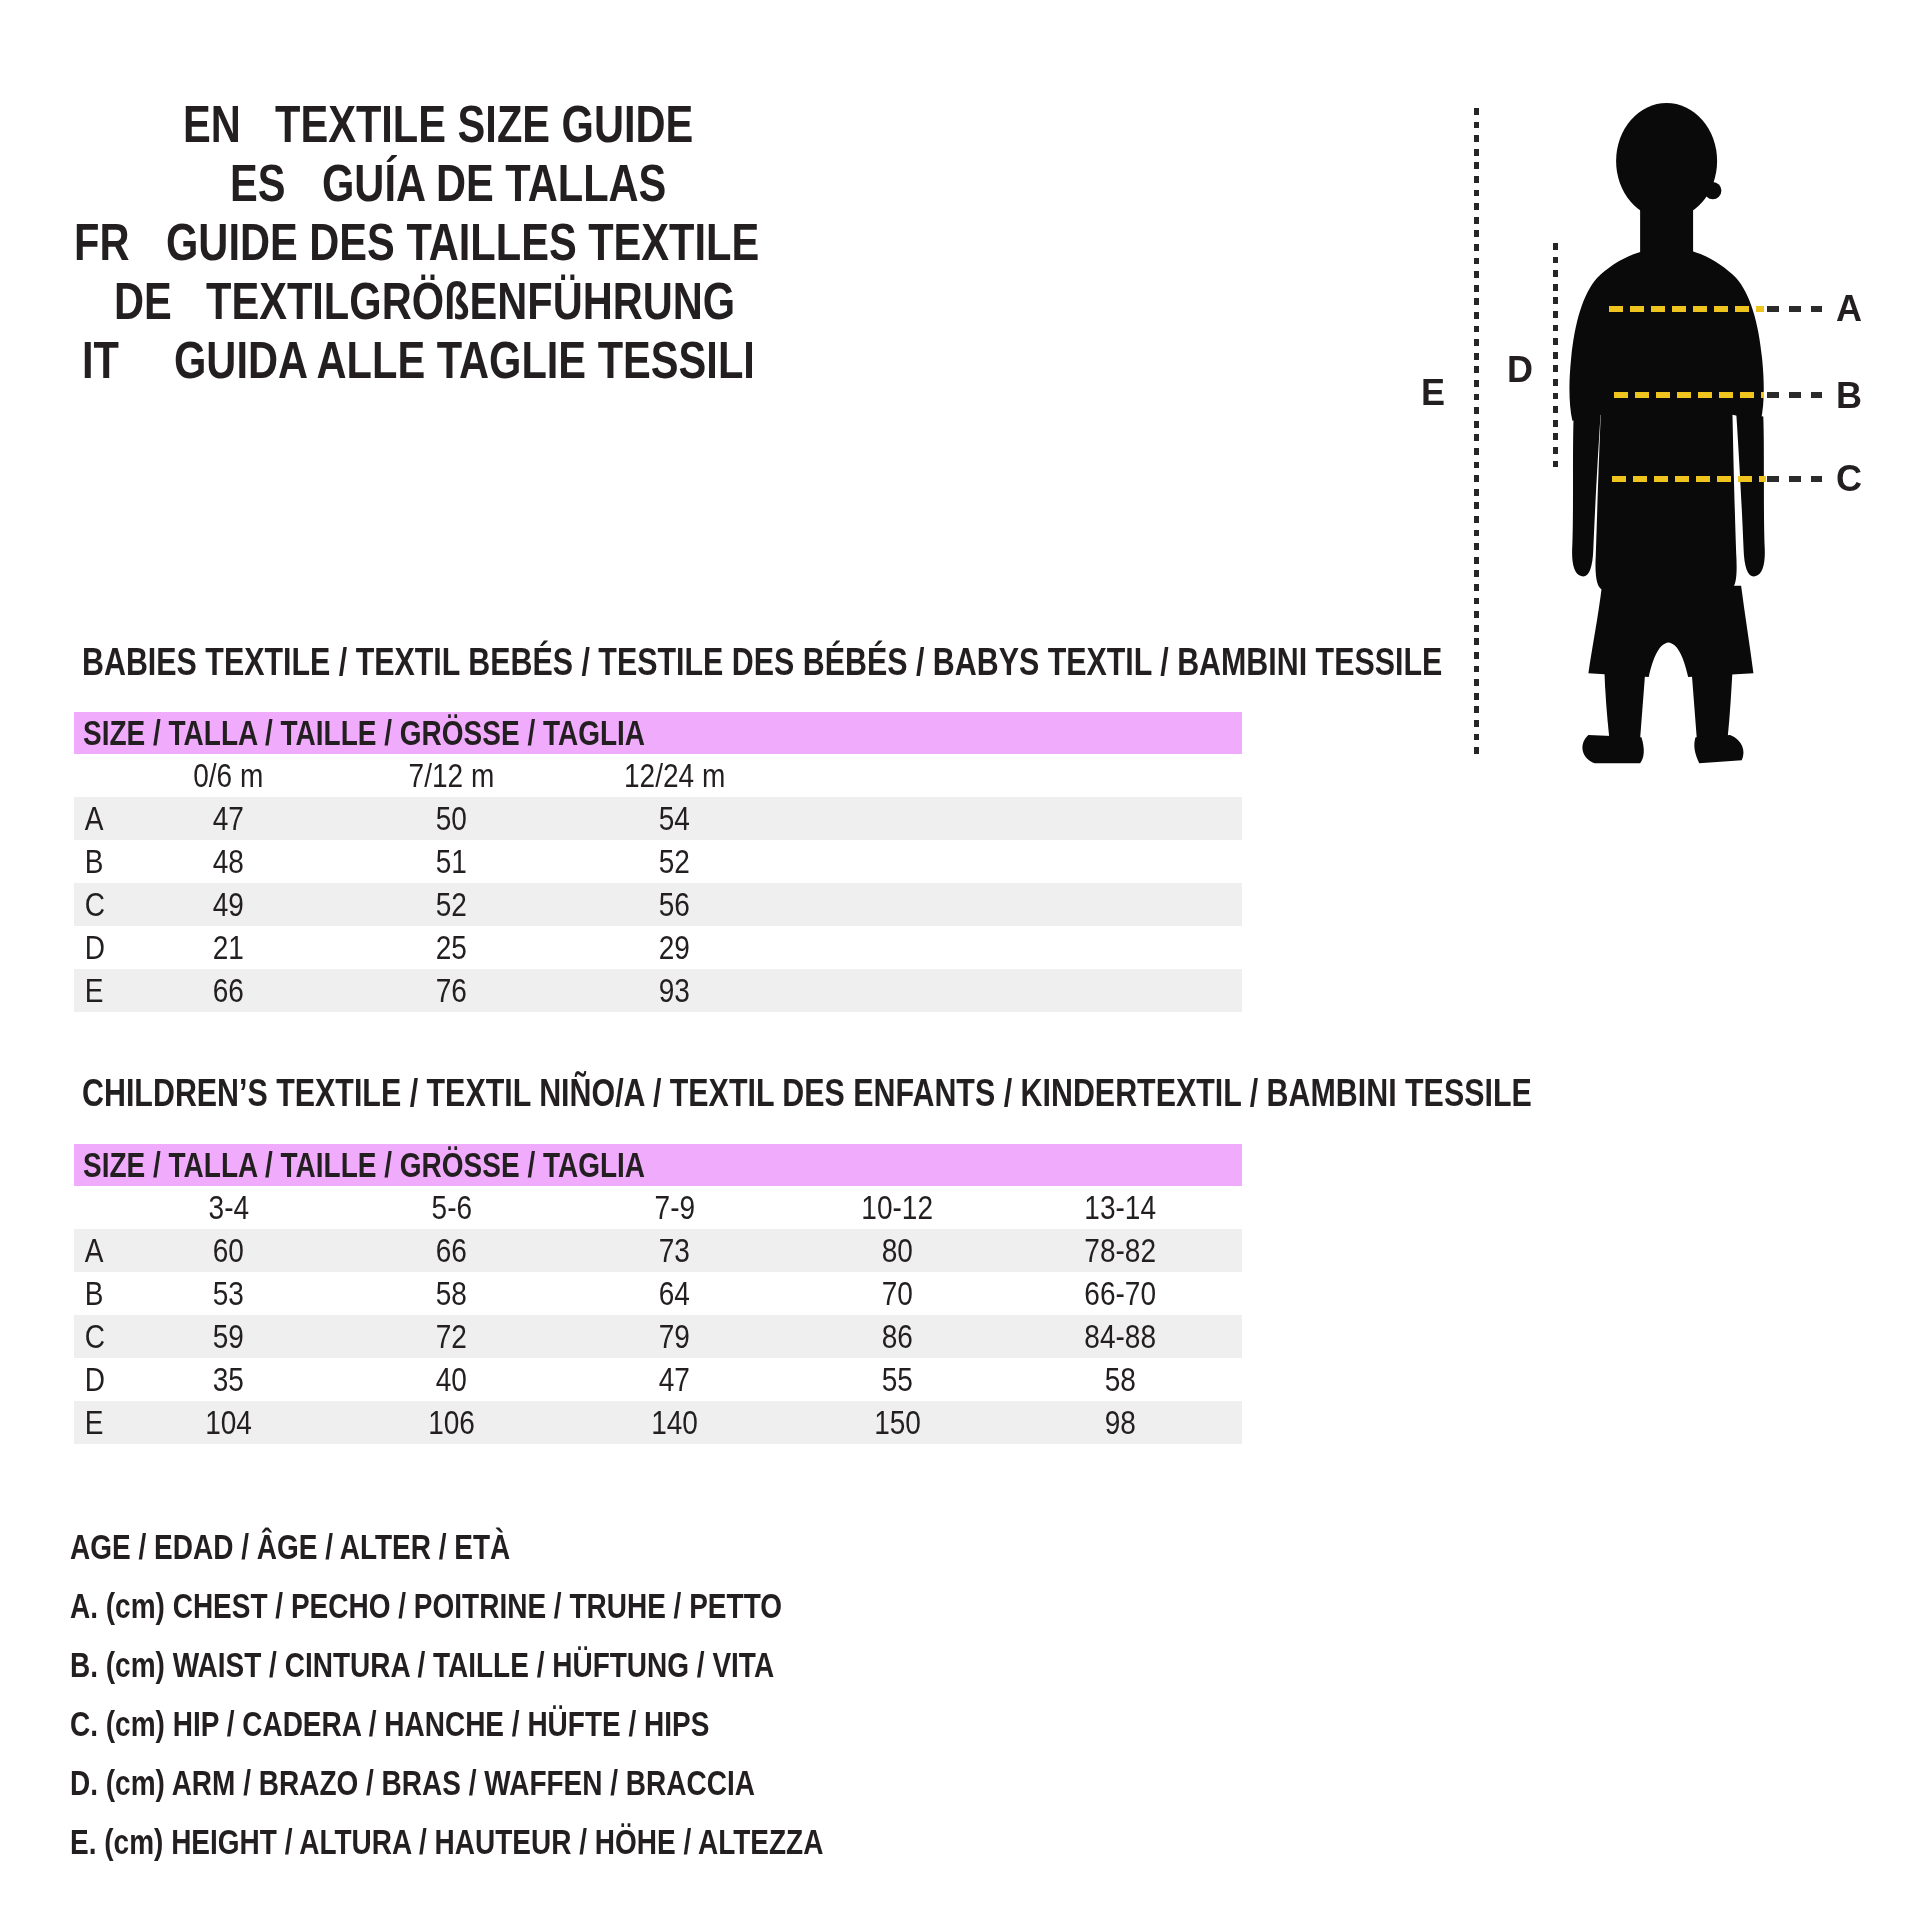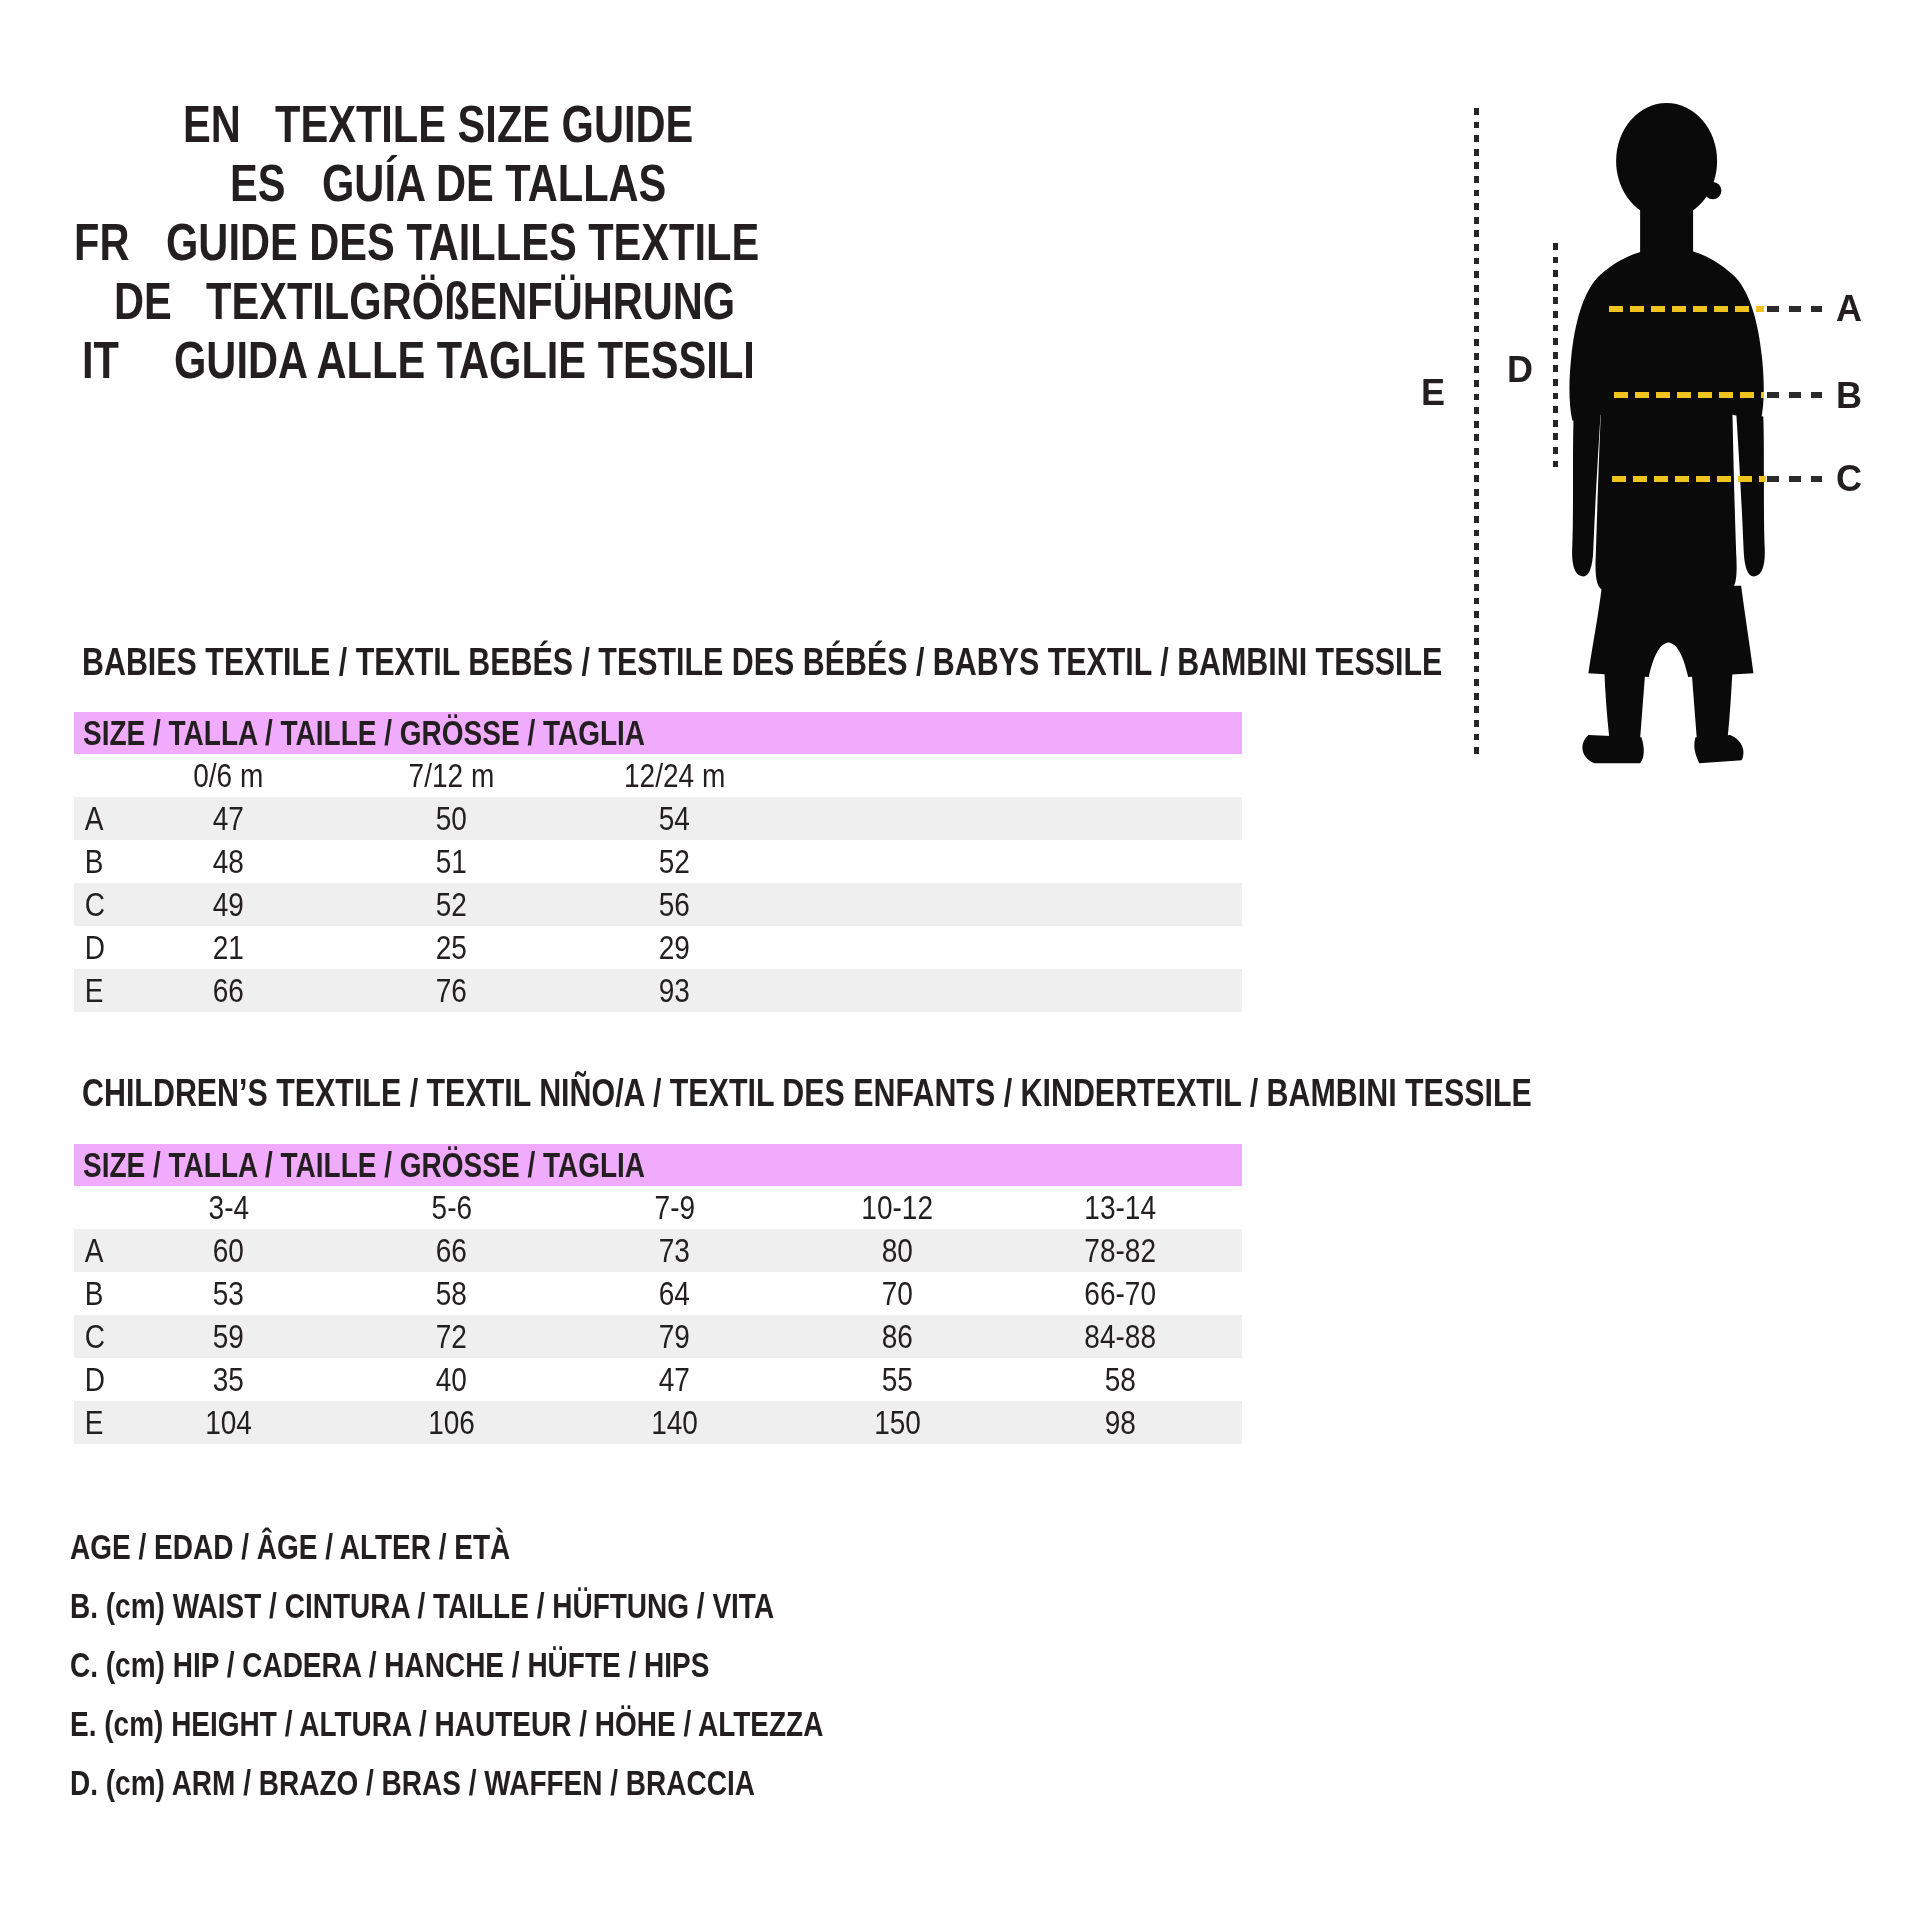--- a/index.html
+++ b/index.html
@@ -218,20 +218,21 @@
       <div class="val"><span class="sxc">106</span></div>
       <div class="val"><span class="sxc">140</span></div>
       <div class="val"><span class="sxc">150</span></div>
       <div class="val"><span class="sxc">98</span></div>
       <div></div>
     </div>
   </div>
 
   <section class="legend">
     <div class="legend-line"><span class="sx">AGE / EDAD / ÂGE / ALTER / ETÀ</span></div>
+    <div class="legend-line"><span class="sx">A. (cm) CHEST / PECHO / POITRINE / TRUHE / PETTO</span></div>
     <div class="legend-line"><span class="sx">B. (cm) WAIST / CINTURA / TAILLE / HÜFTUNG / VITA</span></div>
     <div class="legend-line"><span class="sx">C. (cm) HIP / CADERA / HANCHE / HÜFTE / HIPS</span></div>
+    <div class="legend-line"><span class="sx">D. (cm) ARM / BRAZO / BRAS / WAFFEN / BRACCIA</span></div>
     <div class="legend-line"><span class="sx">E. (cm) HEIGHT / ALTURA / HAUTEUR / HÖHE / ALTEZZA</span></div>
-    <div class="legend-line"><span class="sx">D. (cm) ARM / BRAZO / BRAS / WAFFEN / BRACCIA</span></div>
   </section>
 
 </div>
 
 
 </body></html>

